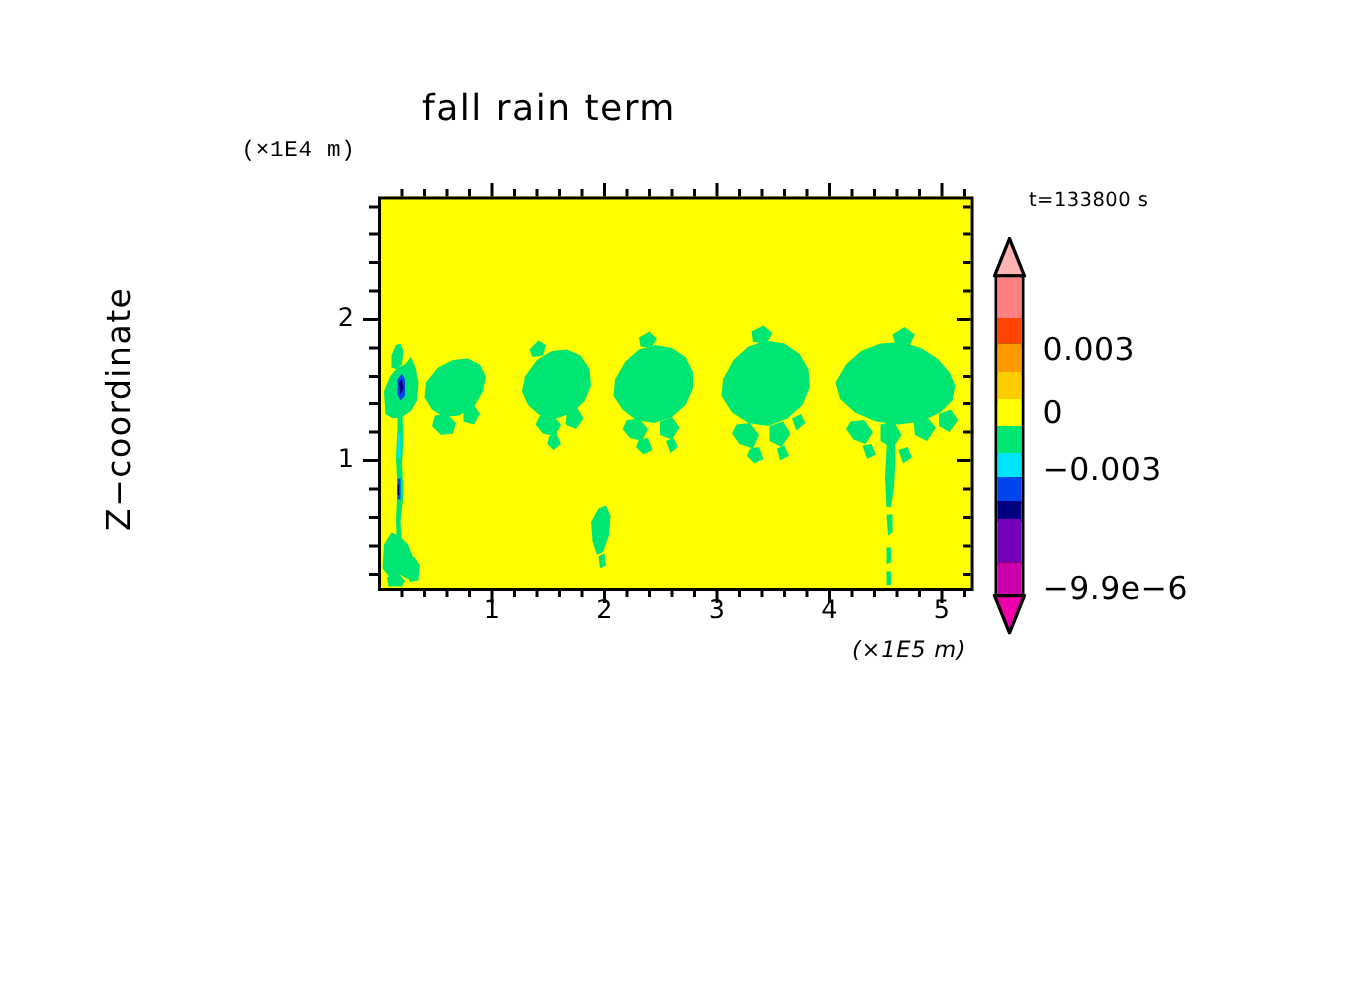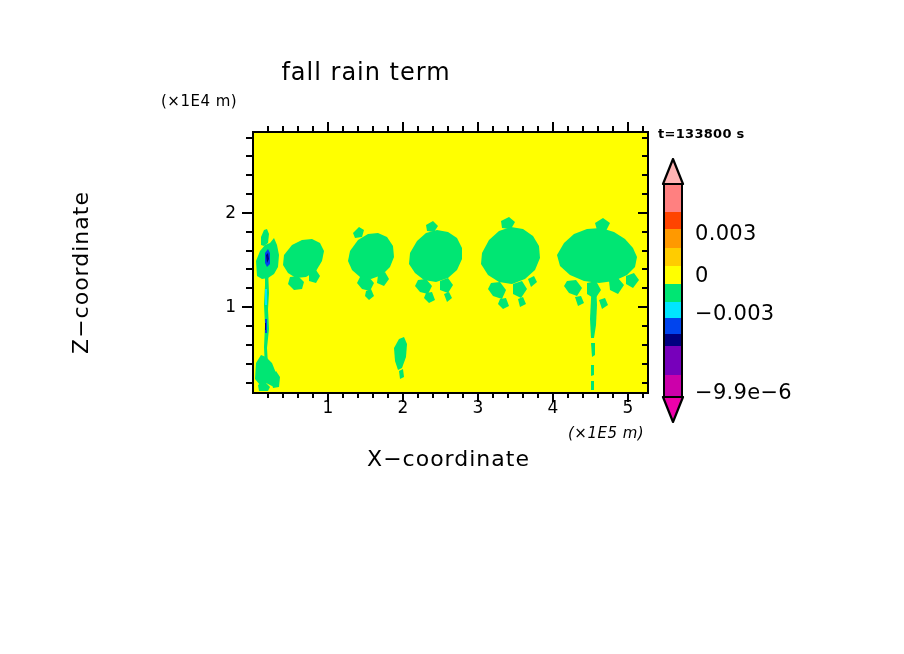--- a/index.html
+++ b/index.html
@@ -8,27 +8,27 @@
     font-family:"DejaVu Sans","Liberation Sans",sans-serif;
     color:#000000;position:relative;
   }
   .fig{position:absolute;left:0;top:0;width:904px;height:654px;}
 
   .title{
     position:absolute;left:0;top:58px;width:732px;text-align:center;
     font-size:24px;letter-spacing:1px;color:#000;
   }
   .zunit{
-    position:absolute;left:161px;top:92px;font-size:15px;letter-spacing:0.5px;
+    position:absolute;left:161px;top:92px;font-size:15px;letter-spacing:0.5px;font-family:Liberation Mono, monospace;
   }
   .xunit{
     position:absolute;left:568px;top:424px;font-size:15px;letter-spacing:0.5px;font-style:italic;
   }
   .timelabel{
-    position:absolute;left:658px;top:126px;font-size:13px;letter-spacing:0.3px;font-weight:bold;
+    position:absolute;left:686px;top:126px;font-size:13px;letter-spacing:0.3px;
   }
   .xaxis-title{
     position:absolute;left:252px;top:446px;width:393px;text-align:center;
     font-size:22px;letter-spacing:1px;
   }
   .yaxis-title{
     position:absolute;left:-60px;top:260px;width:280px;text-align:center;
     font-size:22px;letter-spacing:1px;
     transform:rotate(-90deg);transform-origin:center center;
   }
@@ -242,21 +242,20 @@
   <div class="xticklabel" style="left:308px;top:397px;">1</div>
   <div class="xticklabel" style="left:383px;top:397px;">2</div>
   <div class="xticklabel" style="left:458px;top:397px;">3</div>
   <div class="xticklabel" style="left:533px;top:397px;">4</div>
   <div class="xticklabel" style="left:608px;top:397px;">5</div>
 
   <div class="yticklabel" style="left:196px;top:296px;">1</div>
   <div class="yticklabel" style="left:196px;top:202px;">2</div>
 
   <div class="xunit">(×1E5 m)</div>
-  <div class="xaxis-title">X−coordinate</div>
 
   <div class="cbar-wrap">
 
     <svg class="cap" style="top:0px;" viewBox="0 0 28 27">
       <polygon points="14,1 24,26 4,26" fill="#ffb3b3" stroke="#000" stroke-width="2.2" stroke-linejoin="round"></polygon>
     </svg>
 
     <div class="cbar-box">
       <div class="cband" style="top:0px;height:27px;background:#ff8080;border-bottom:2px solid #000;"></div>
       <div class="cband" style="top:27px;height:17px;background:#ff4400;border-bottom:2px solid #000;"></div>

